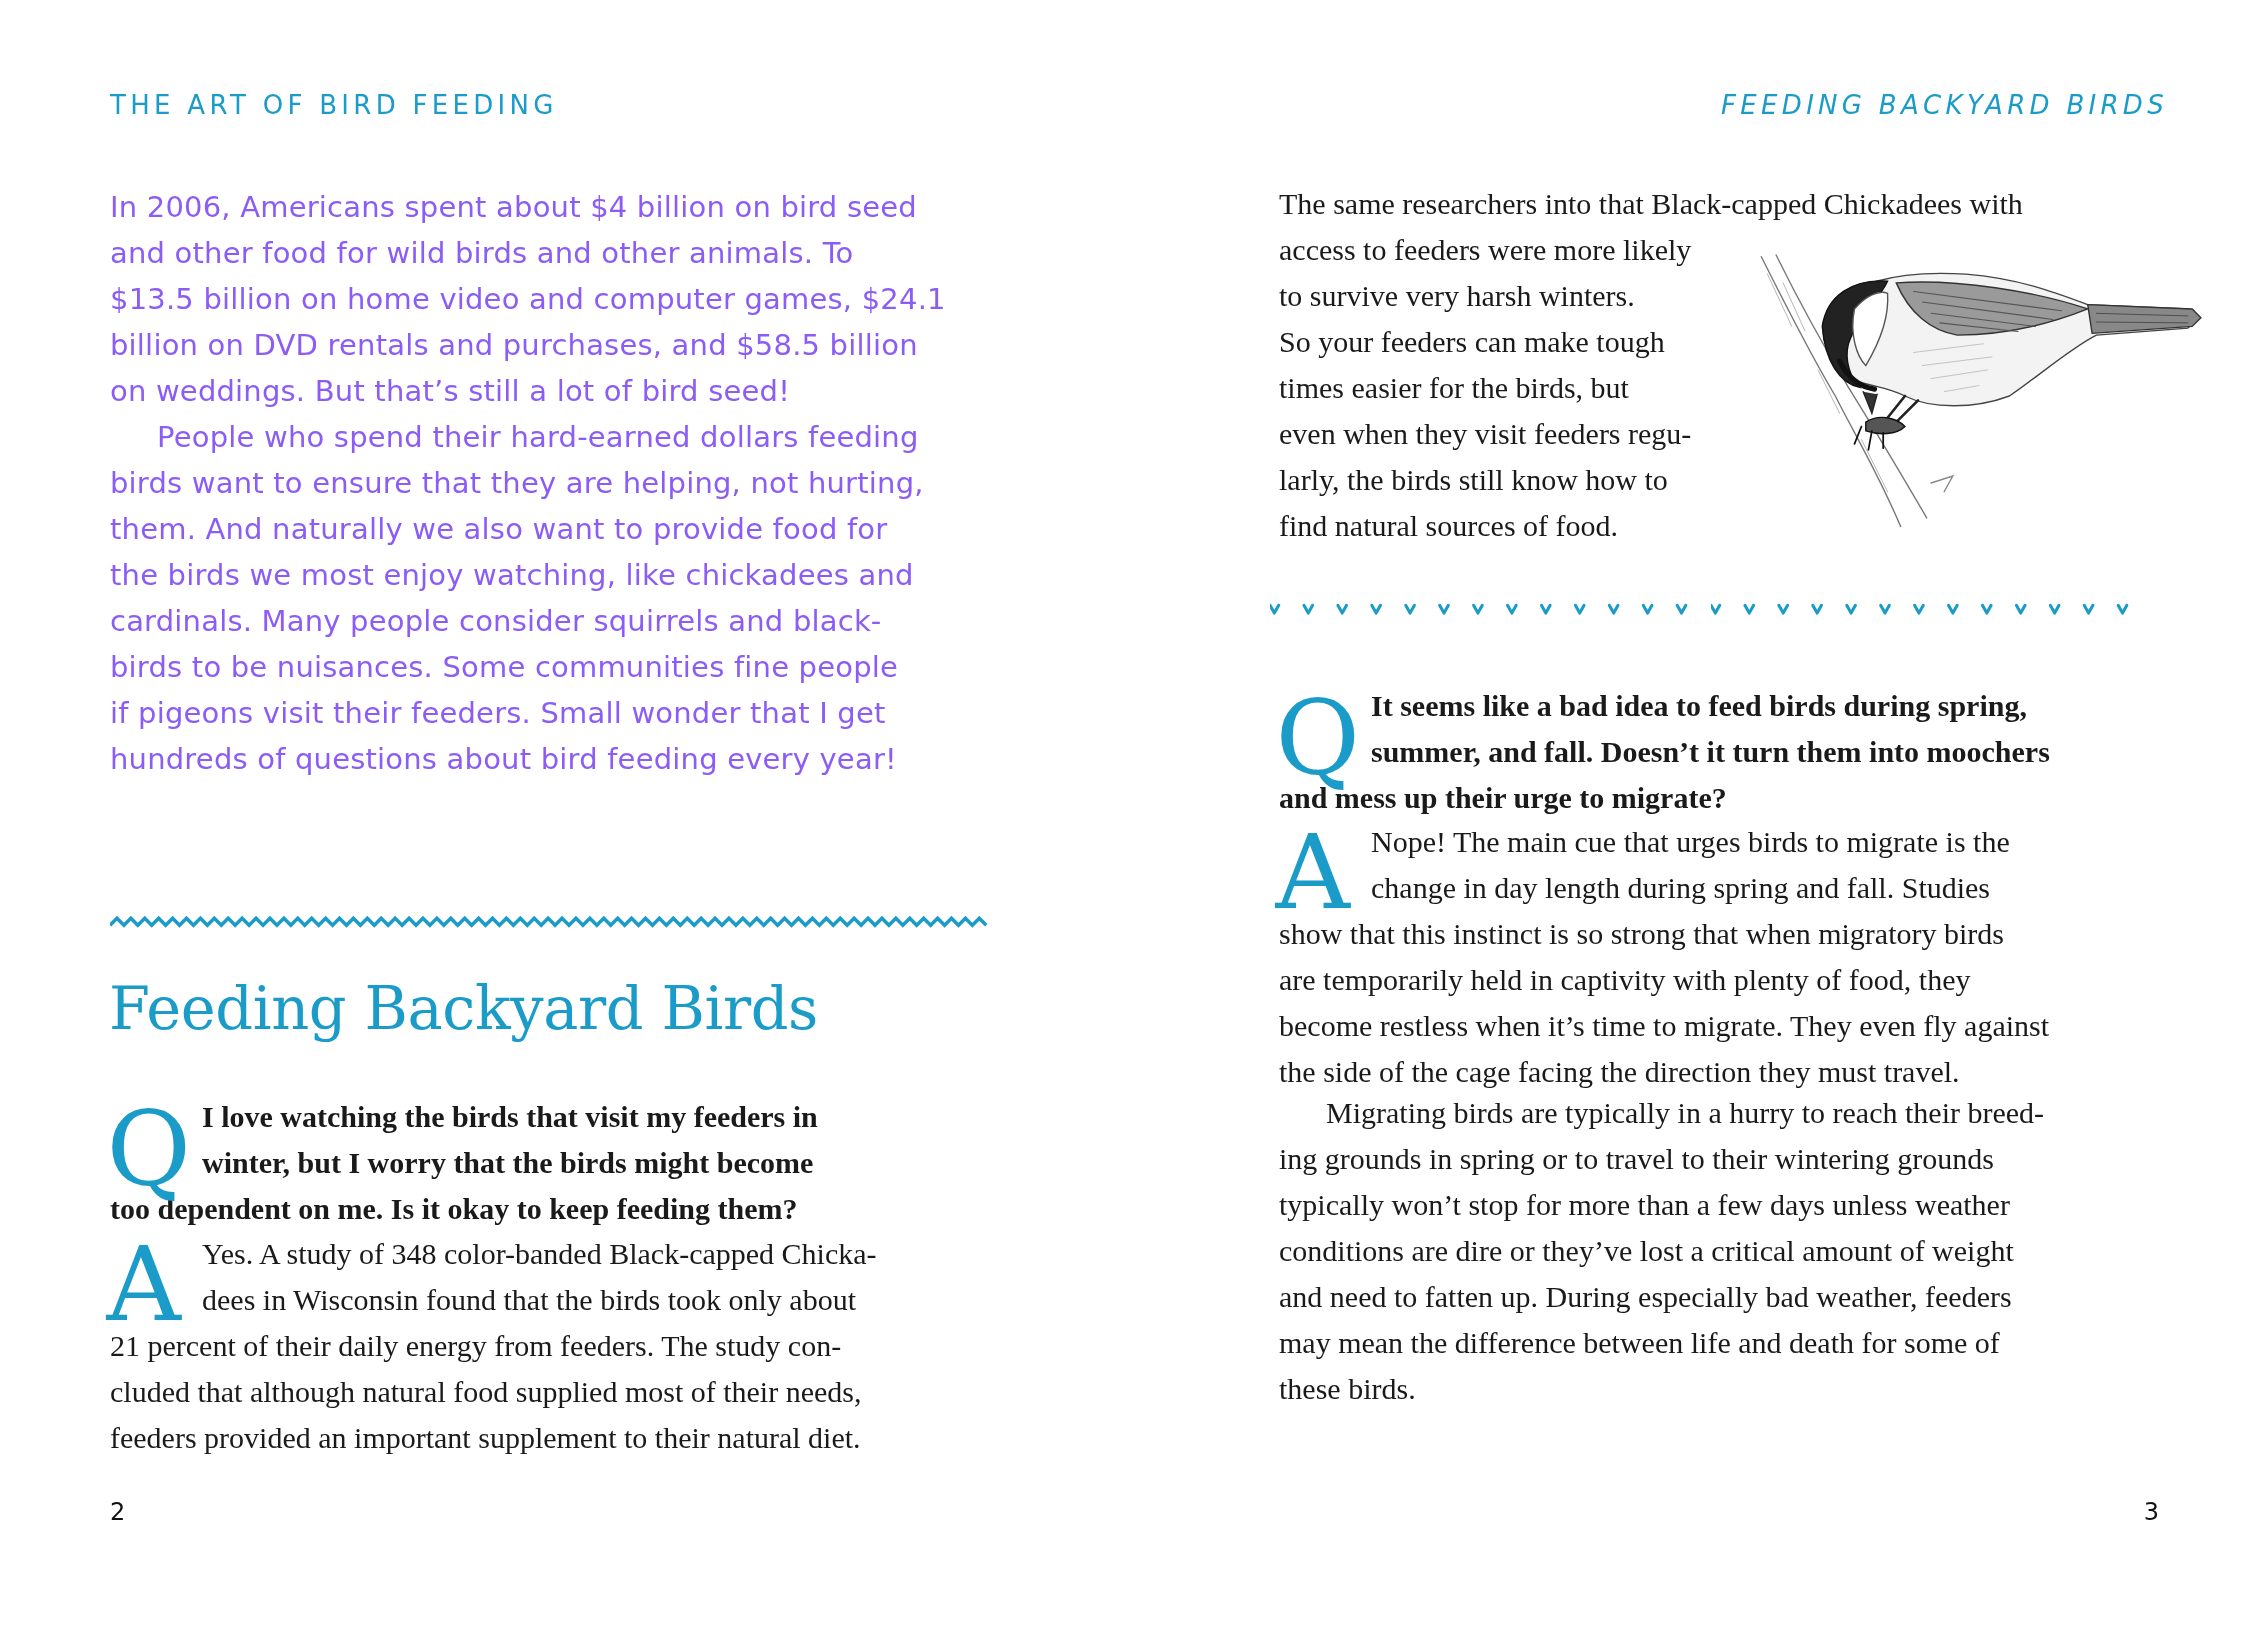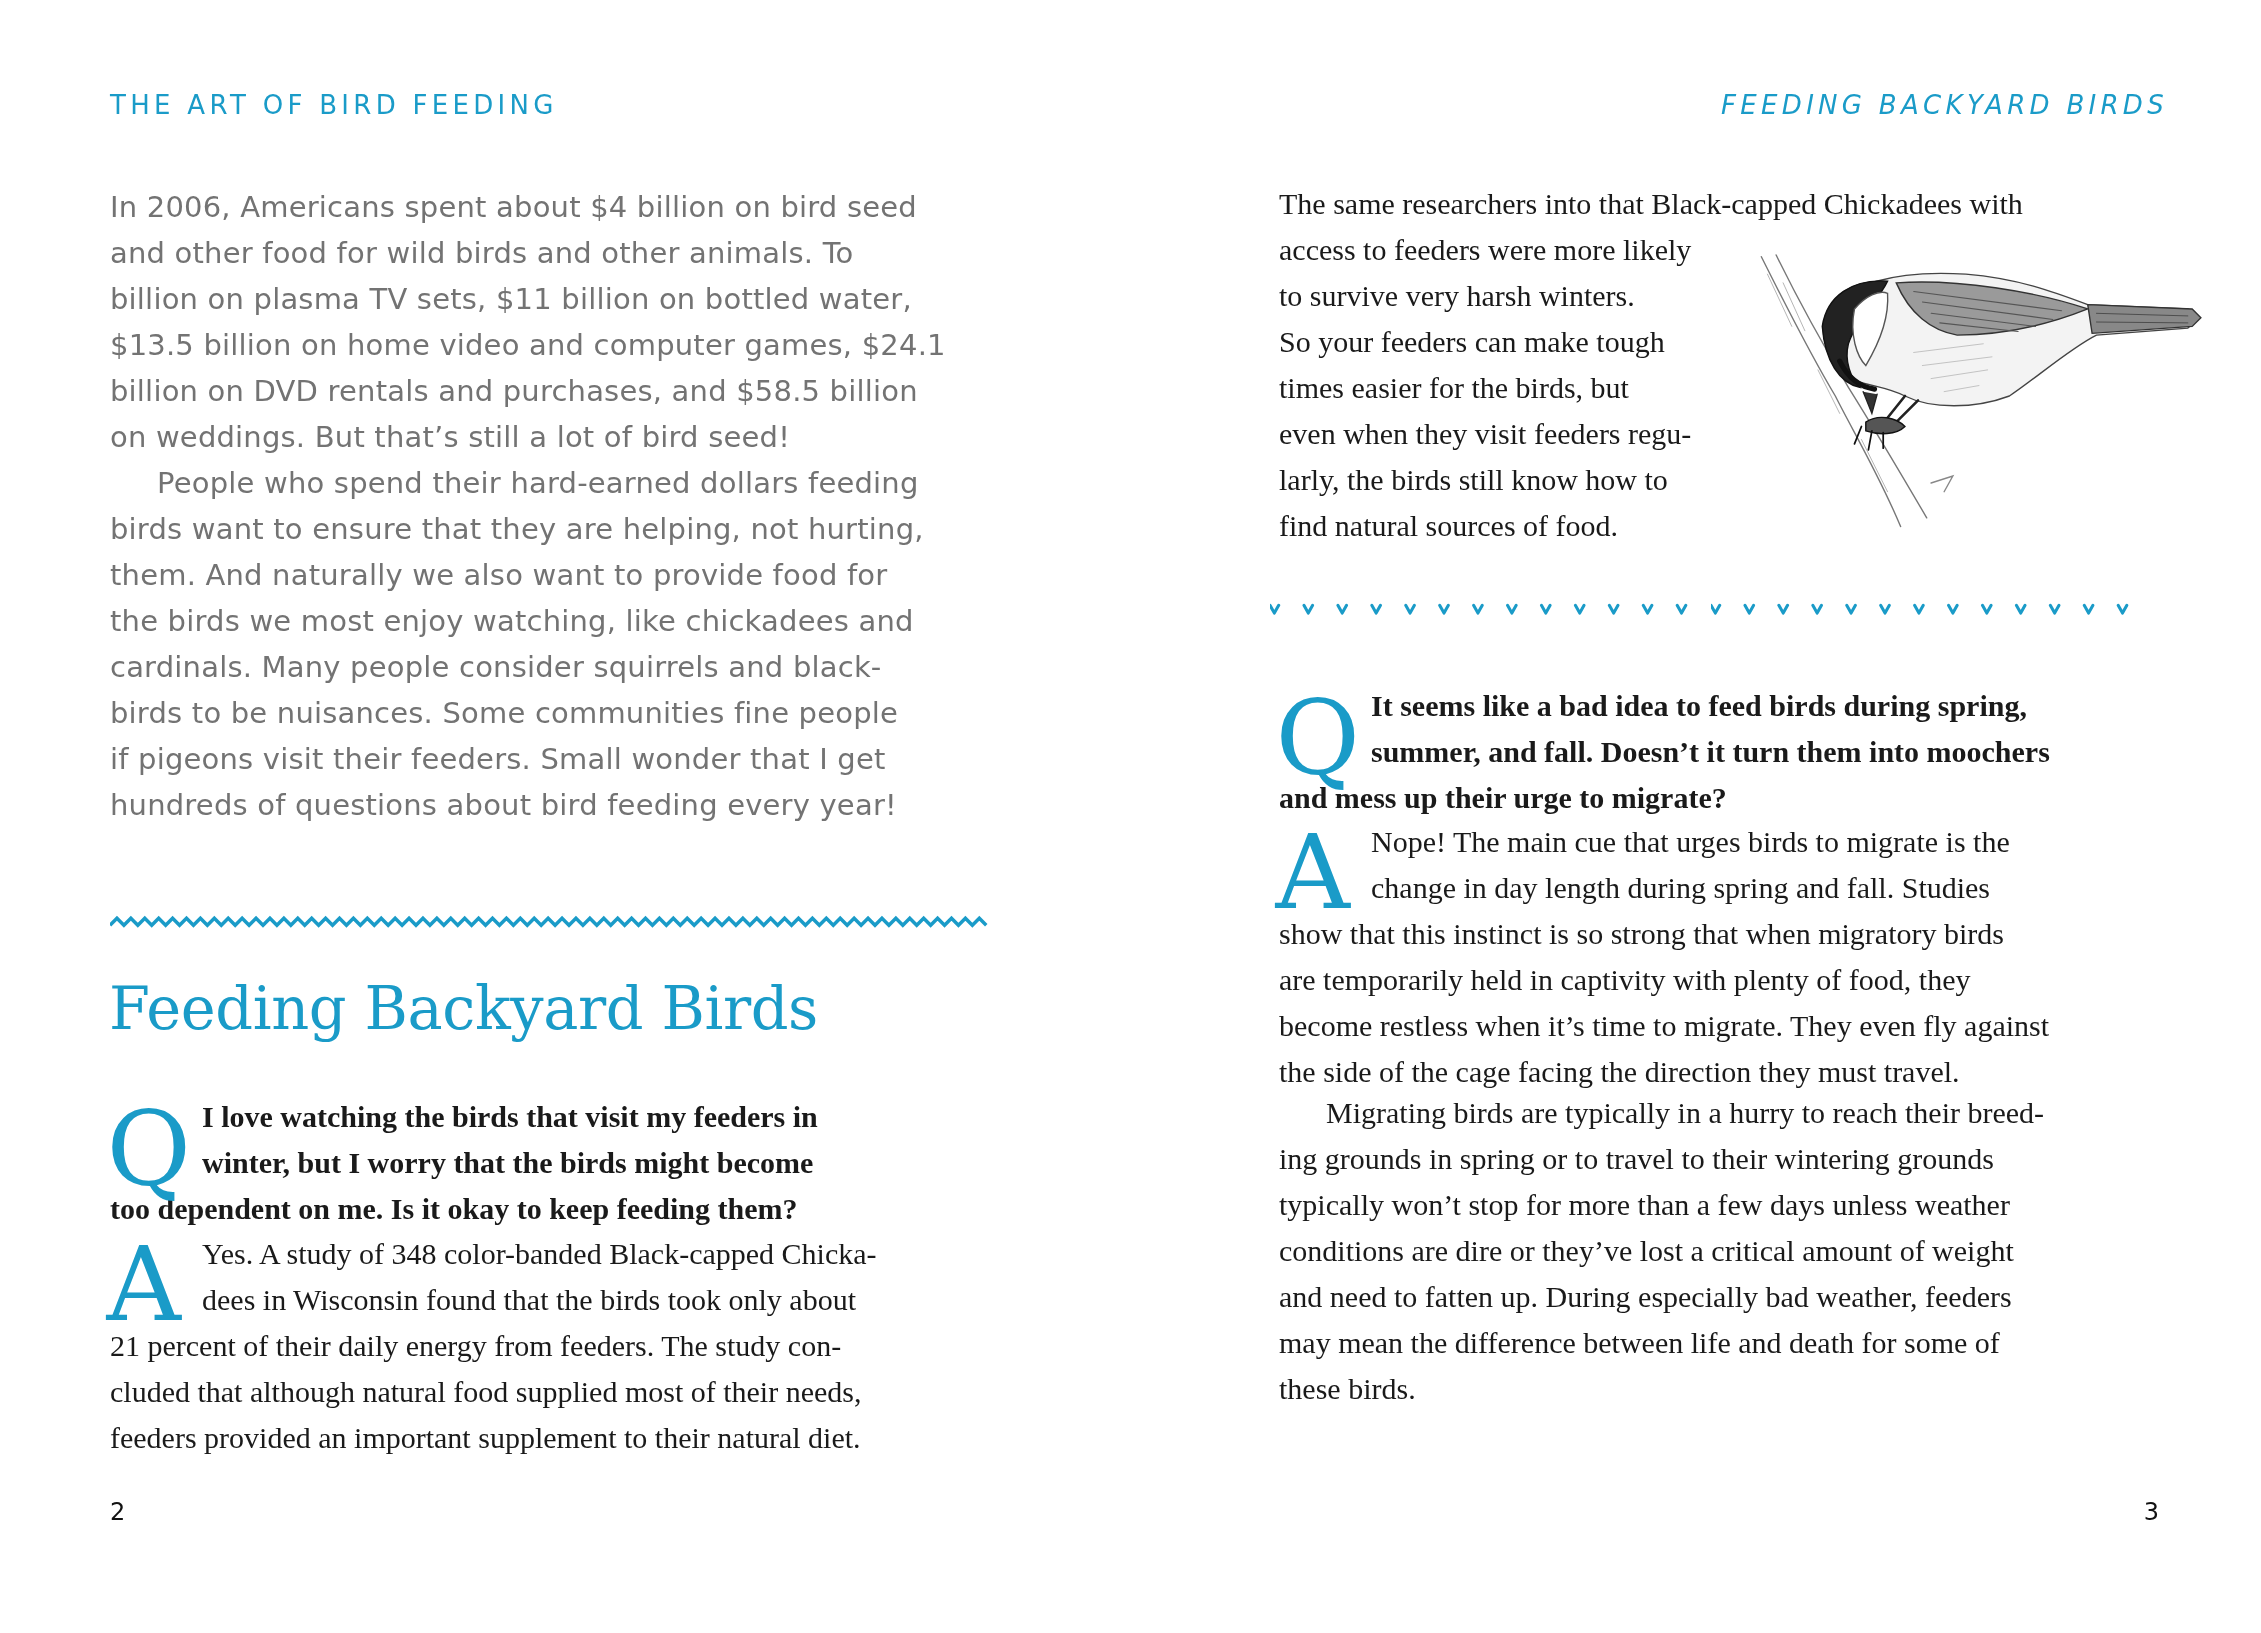--- a/index.html
+++ b/index.html
@@ -13,21 +13,21 @@
     font-family: "DejaVu Sans", sans-serif;
     font-size: 26px; letter-spacing: 4.3px; color: #1a9bc8;
     font-weight: 400; white-space: nowrap;
   }
   .running-head.left { left: 110px; }
   .running-head.right { right: 94px; font-style: italic; }
 
   .blue-body {
     position: absolute; left: 110px; top: 184px; width: 887px;
     font-family: "DejaVu Sans", sans-serif; font-size: 29px;
-    line-height: 46px; color: #737373; font-weight: 500;
+    line-height: 46px; color: #8b5cf6; font-weight: 500;
     letter-spacing: 0.2px;
   }
   .blue-body .line, .serif-block .line { display: block; white-space: nowrap; }
   .indent { padding-left: 47px; }
 
   .zigzag-left {
     position: absolute; left: 110px; top: 913px; width: 878px; height: 17.4px;
   }
   .zigzag-right {
     position: absolute; left: 139px; top: 600px; width: 435px; height: 21px;
@@ -70,21 +70,20 @@
 </style>
 </head>
 <body>
 
 <div class="page page-left">
   <div class="running-head left">THE ART OF BIRD FEEDING</div>
 
   <div class="blue-body">
     <span class="line">In 2006, Americans spent about $4 billion on bird seed</span>
     <span class="line">and other food for wild birds and other animals. To</span>
-    <span class="line">billion on plasma TV sets, $11 billion on bottled water,</span>
     <span class="line">$13.5 billion on home video and computer games, $24.1</span>
     <span class="line">billion on DVD rentals and purchases, and $58.5 billion</span>
     <span class="line">on weddings. But that’s still a lot of bird seed!</span>
     <span class="line indent">People who spend their hard-earned dollars feeding</span>
     <span class="line">birds want to ensure that they are helping, not hurting,</span>
     <span class="line">them. And naturally we also want to provide food for</span>
     <span class="line">the birds we most enjoy watching, like chickadees and</span>
     <span class="line">cardinals. Many people consider squirrels and black-</span>
     <span class="line">birds to be nuisances. Some communities fine people</span>
     <span class="line">if pigeons visit their feeders. Small wonder that I get</span>

